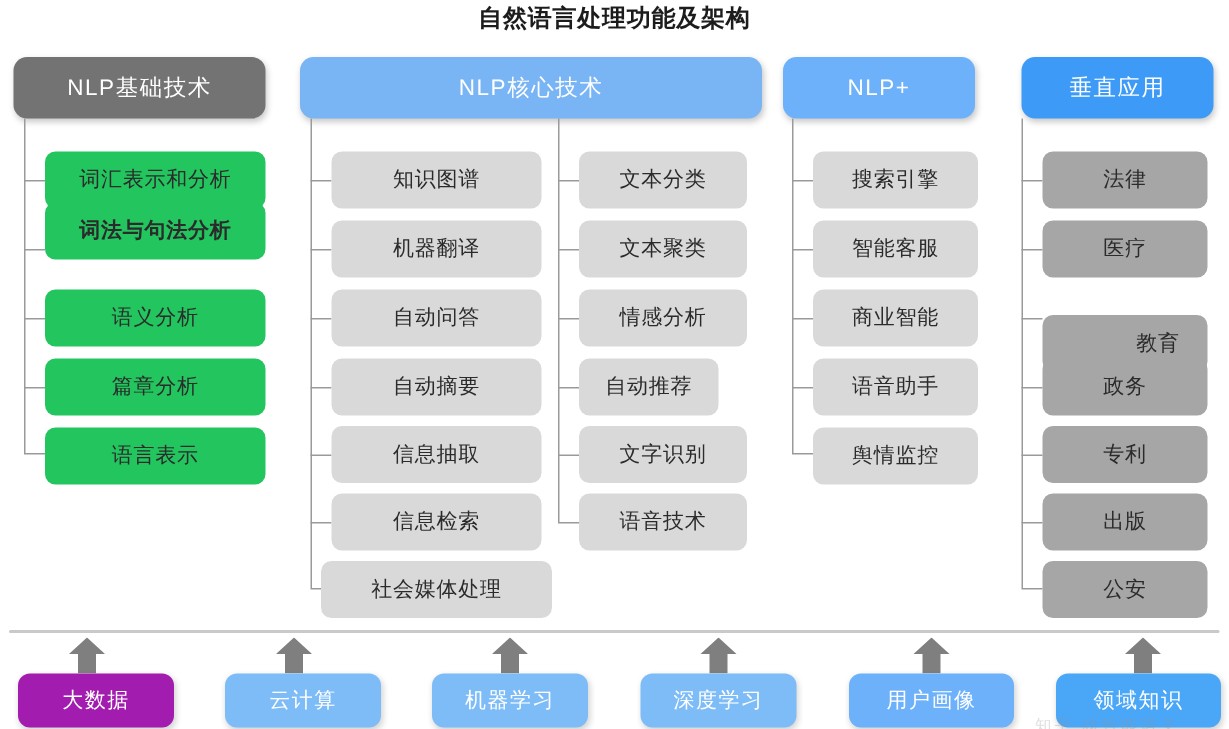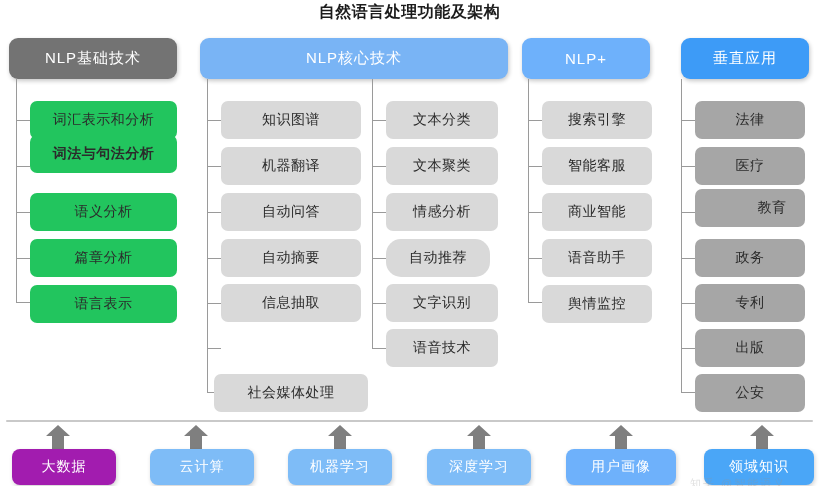--- a/index.html
+++ b/index.html
@@ -160,20 +160,23 @@
     </div>
   <div class="leaf tone-mid" style="left:221px; top:193px; width:140px; height:38px;">
       <span>自动问答</span>
     </div>
   <div class="leaf tone-mid" style="left:221px; top:239px; width:140px; height:38px;">
       <span>自动摘要</span>
     </div>
   <div class="leaf tone-mid" style="left:221px; top:284px; width:140px; height:38px;">
       <span>信息抽取</span>
     </div>
+  <div class="leaf tone-mid" style="left:221px; top:329px; width:140px; height:38px;">
+      <span>信息检索</span>
+    </div>
   <div class="leaf tone-mid" style="left:214px; top:374px; width:154px; height:38px;">
       <span>社会媒体处理</span>
     </div>
 
   <div class="spine" style="left:372px; top:79px; height:269px;"></div>
   <div class="branch" style="left:372px; top:120px; width:14px;"></div>
   <div class="branch" style="left:372px; top:166px; width:14px;"></div>
   <div class="branch" style="left:372px; top:212px; width:14px;"></div>
   <div class="branch" style="left:372px; top:258px; width:14px;"></div>
   <div class="branch" style="left:372px; top:303px; width:14px;"></div>
@@ -181,21 +184,21 @@
 
   <div class="leaf tone-mid" style="left:386px; top:101px; width:112px; height:38px;">
       <span>文本分类</span>
     </div>
   <div class="leaf tone-mid" style="left:386px; top:147px; width:112px; height:38px;">
       <span>文本聚类</span>
     </div>
   <div class="leaf tone-mid" style="left:386px; top:193px; width:112px; height:38px;">
       <span>情感分析</span>
     </div>
-  <div class="leaf tone-mid" style="left:386px; top:239px; width:104px; height:38px;border-radius:15px;">
+  <div class="leaf tone-mid" style="left:386px; top:239px; width:93px; height:38px;">
       <span>自动推荐</span>
     </div>
   <div class="leaf tone-mid" style="left:386px; top:284px; width:112px; height:38px;">
       <span>文字识别</span>
     </div>
   <div class="leaf tone-mid" style="left:386px; top:329px; width:112px; height:38px;">
       <span>语音技术</span>
     </div>
 
   <div class="spine" style="left:528px; top:79px; height:223px;"></div>
@@ -229,21 +232,21 @@
   <div class="branch" style="left:681px; top:303px; width:14px;"></div>
   <div class="branch" style="left:681px; top:348px; width:14px;"></div>
   <div class="branch" style="left:681px; top:392px; width:14px;"></div>
 
   <div class="leaf tone-dark" style="left:695px; top:101px; width:110px; height:38px;">
       <span>法律</span>
     </div>
   <div class="leaf tone-dark" style="left:695px; top:147px; width:110px; height:38px;">
       <span>医疗</span>
     </div>
-  <div class="leaf tone-dark" style="left:695px; top:189px; width:110px; height:38px;padding-left:44px;">
+  <div class="leaf tone-dark" style="left:695px; top:210px; width:110px; height:38px;padding-left:44px;">
       <span>教育</span>
     </div>
   <div class="leaf tone-dark" style="left:695px; top:239px; width:110px; height:38px;">
       <span>政务</span>
     </div>
   <div class="leaf tone-dark" style="left:695px; top:284px; width:110px; height:38px;">
       <span>专利</span>
     </div>
   <div class="leaf tone-dark" style="left:695px; top:329px; width:110px; height:38px;justify-content:center;">
       <span>出版</span>

